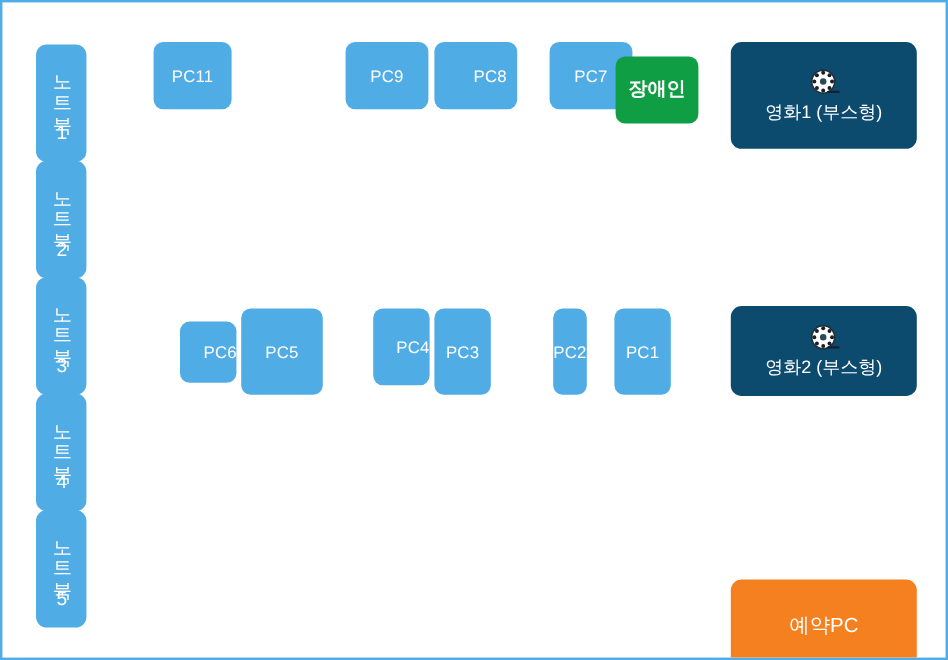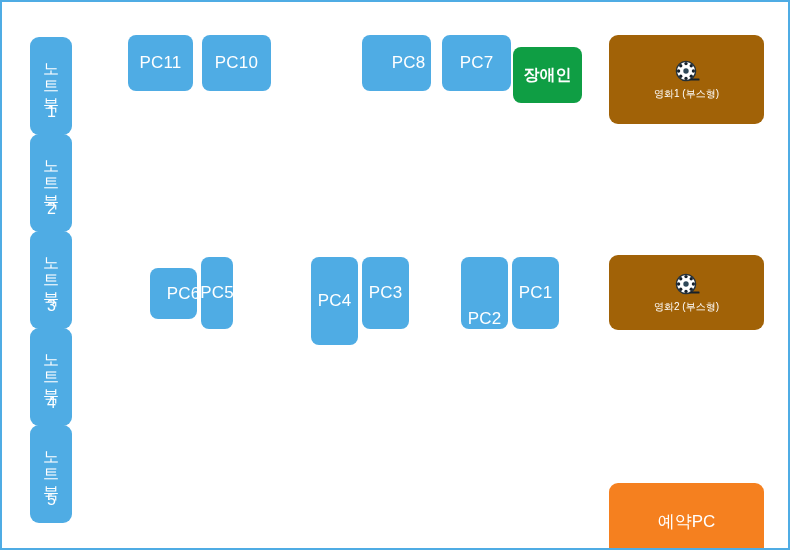--- a/index.html
+++ b/index.html
@@ -31,21 +31,21 @@
     text-align: center;
     color: #ffffff;
     border-radius: 8px;
     line-height: 1.15;
     user-select: none;
   }
 
   
   .seat.pc {
     background: #4facE4;
-    font-size: 17px;
+    font-size: 14px;
     letter-spacing: 0.2px;
   }
 
   .seat.notebook {
     background: #4facE4;
     font-size: 16px;
     border-radius: 9px;
   }
   .seat.notebook .vlabel {
     writing-mode: vertical-rl;
@@ -56,22 +56,22 @@
   }
 
   .seat.accessible {
     background: #0f9e44;
     font-size: 16px;
     font-weight: 700;
     margin-top: 12px;
   }
 
   .seat.booth {
-    background: #a16207;
-    font-size: 10px;
+    background: #0c4a6e;
+    font-size: 15px;
     border-radius: 9px;
     flex-direction: column;
     gap: 2px;
   }
   .seat.booth .booth-icon {
     display: block;
     width: 26px;
     height: 26px;
     margin-bottom: 1px;
   }
@@ -102,45 +102,45 @@
   </div>
     <div class="seat notebook" style="left: 28px; top: 326px; width: 42px; height: 98px;">
     <span class="vlabel">노트북4</span>
   </div>
     <div class="seat notebook" style="left: 28px; top: 423px; width: 42px; height: 98px;">
     <span class="vlabel">노트북5</span>
   </div>
     <div class="seat pc" style="left: 126px; top: 33px; width: 65px; height: 56px;">
     <span>PC11</span>
   </div>
-    <div class="seat pc" style="left: 200px; top: 33px; width: 69px; height: 56px;">
-    <span>PC10</span>
+    <div class="seat pc" style="left: 286px; top: 33px; width: 69px; height: 56px;">
+    <span>PC9</span>
   </div>
     <div class="seat pc" style="left: 360px; top: 33px; width: 69px; height: 56px; padding-left: 24px;">
     <span>PC8</span>
   </div>
-    <div class="seat pc" style="left: 440px; top: 33px; width: 69px; height: 56px;">
+    <div class="seat pc" style="left: 456px; top: 33px; width: 69px; height: 56px;">
     <span>PC7</span>
   </div>
     <div class="seat accessible" style="left: 511px; top: 33px; width: 69px; height: 56px;">
     <span>장애인</span>
   </div>
     <div class="seat pc" style="left: 148px; top: 266px; width: 47px; height: 51px; padding-left: 20px;">
     <span>PC6</span>
   </div>
-    <div class="seat pc" style="left: 199px; top: 255px; width: 32px; height: 72px;">
+    <div class="seat pc" style="left: 199px; top: 255px; width: 68px; height: 72px;">
     <span>PC5</span>
   </div>
-    <div class="seat pc" style="left: 309px; top: 255px; width: 47px; height: 88px;">
+    <div class="seat pc" style="left: 309px; top: 255px; width: 47px; height: 64px; justify-content: flex-end;">
     <span>PC4</span>
   </div>
     <div class="seat pc" style="left: 360px; top: 255px; width: 47px; height: 72px; text-align: center;">
     <span>PC3</span>
   </div>
-    <div class="seat pc" style="left: 459px; top: 255px; width: 47px; height: 72px; align-items: flex-end;">
+    <div class="seat pc" style="left: 459px; top: 255px; width: 28px; height: 72px;">
     <span>PC2</span>
   </div>
     <div class="seat pc" style="left: 510px; top: 255px; width: 47px; height: 72px;">
     <span>PC1</span>
   </div>
     <div class="seat booth" style="left: 607px; top: 33px; width: 155px; height: 89px;">
     <span class="booth-icon">
       <svg viewBox="0 0 26 26" width="26" height="26" aria-hidden="true">
         <circle cx="12" cy="12" r="9.6" fill="#ffffff" stroke="#23303a" stroke-width="1.4"></circle>
         <circle cx="12" cy="12" r="2.7" fill="#2f4858"></circle>

